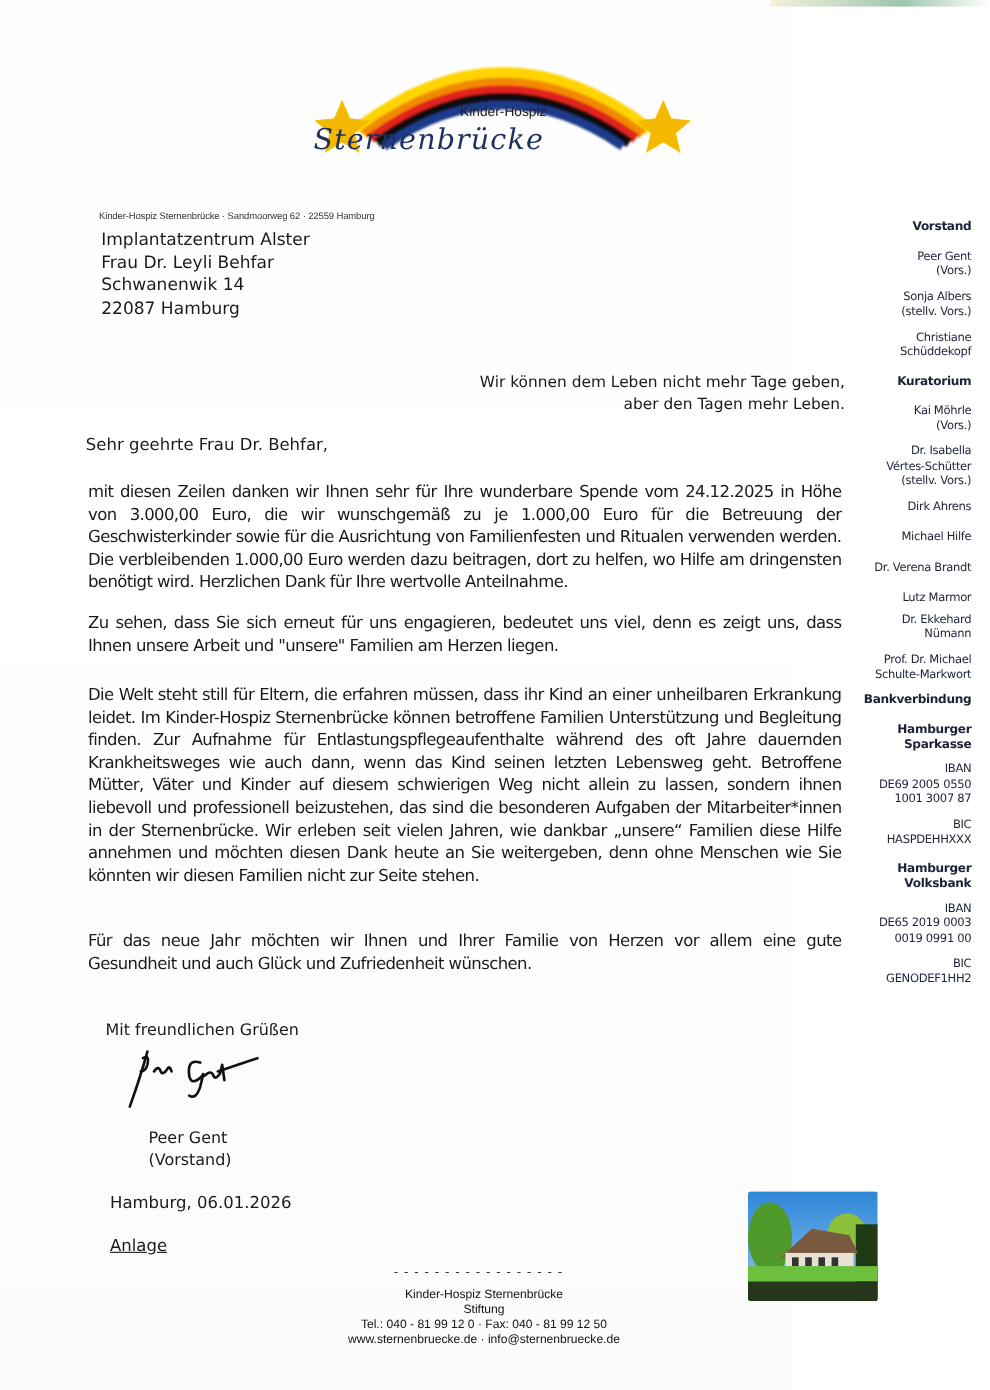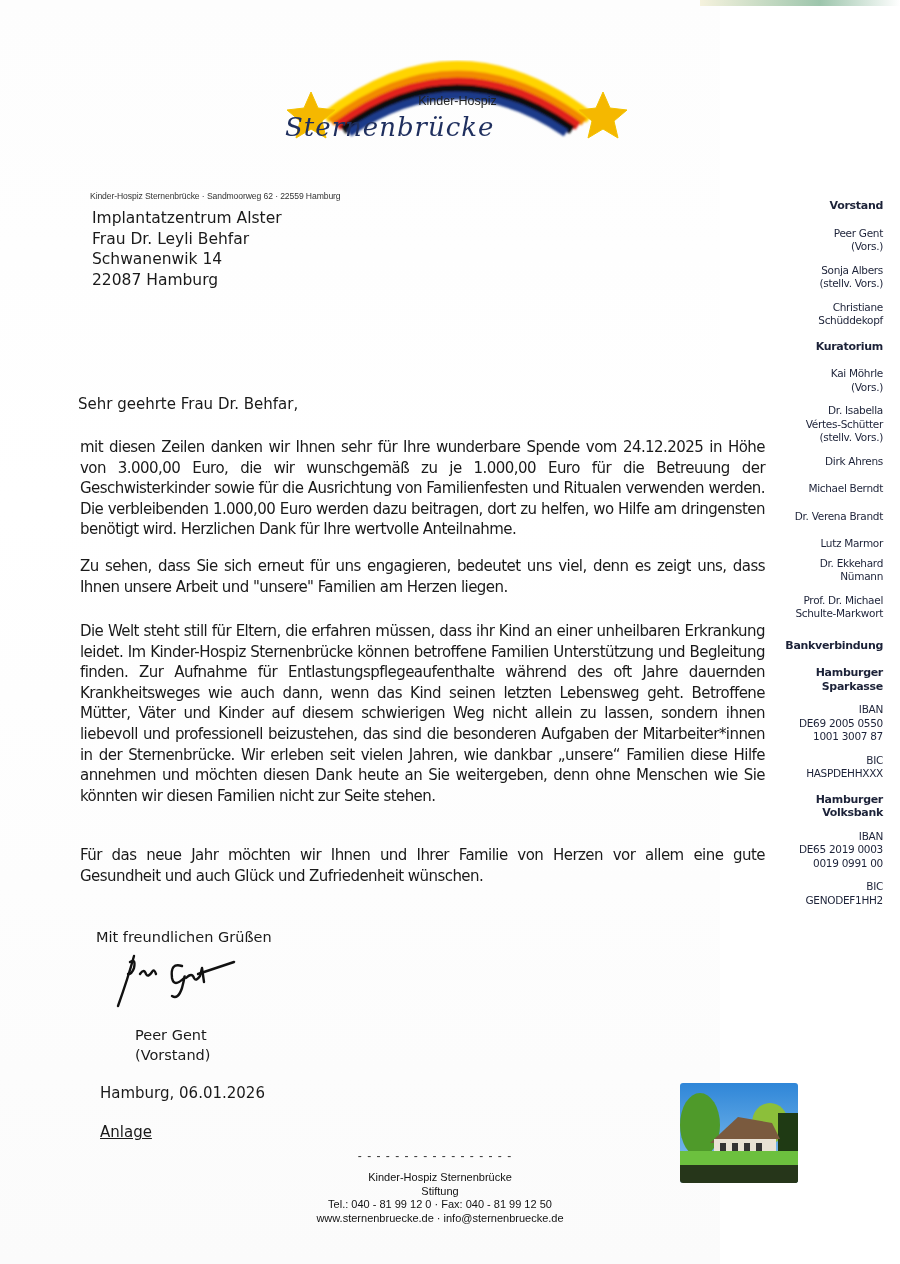--- a/index.html
+++ b/index.html
@@ -108,20 +108,24 @@
 
   <div class="sender-line">Kinder-Hospiz Sternenbrücke · Sandmoorweg 62 · 22559 Hamburg</div>
 
   <div class="address">
     <div>Implantatzentrum Alster</div>
     <div>Frau Dr. Leyli Behfar</div>
     <div>Schwanenwik 14</div>
     <div>22087 Hamburg</div>
   </div>
 
+  <div class="motto">
+    <div>Wir können dem Leben nicht mehr Tage geben,</div>
+    <div>aber den Tagen mehr Leben.</div>
+  </div>
 
   <div class="salutation">Sehr geehrte Frau Dr. Behfar,</div>
 
   <div class="para" style="top:437px;">mit diesen Zeilen danken wir Ihnen sehr für Ihre wunderbare Spende vom 24.12.2025 in Höhe von 3.000,00 Euro, die wir wunschgemäß zu je 1.000,00 Euro für die Betreuung der Geschwisterkinder sowie für die Ausrichtung von Familienfesten und Ritualen verwenden werden. Die verbleibenden 1.000,00 Euro werden dazu beitragen, dort zu helfen, wo Hilfe am dringensten benötigt wird. Herzlichen Dank für Ihre wertvolle Anteilnahme.</div>
   <div class="para" style="top:532px;margin-top:24px;">Zu sehen, dass Sie sich erneut für uns engagieren, bedeutet uns viel, denn es zeigt uns, dass Ihnen unsere Arbeit und "unsere" Familien am Herzen liegen.</div>
   <div class="para" style="top:621px;">Die Welt steht still für Eltern, die erfahren müssen, dass ihr Kind an einer unheilbaren Erkrankung leidet. Im Kinder-Hospiz Sternenbrücke können betroffene Familien Unterstützung und Begleitung finden. Zur Aufnahme für Entlastungspflegeaufenthalte während des oft Jahre dauernden Krankheitsweges wie auch dann, wenn das Kind seinen letzten Lebensweg geht. Betroffene Mütter, Väter und Kinder auf diesem schwierigen Weg nicht allein zu lassen, sondern ihnen liebevoll und professionell beizustehen, das sind die besonderen Aufgaben der Mitarbeiter*innen in der Sternenbrücke. Wir erleben seit vielen Jahren, wie dankbar „unsere“ Familien diese Hilfe annehmen und möchten diesen Dank heute an Sie weitergeben, denn ohne Menschen wie Sie könnten wir diesen Familien nicht zur Seite stehen.</div>
   <div class="para" style="top:845px;">Für das neue Jahr möchten wir Ihnen und Ihrer Familie von Herzen vor allem eine gute Gesundheit und auch Glück und Zufriedenheit wünschen.</div>
 
   <div class="closing">Mit freundlichen Grüßen</div>
   <div class="signature">
@@ -167,33 +171,33 @@
     </div>
     <div class="sb-item">
       <div>Dr. Isabella</div>
       <div>Vértes-Schütter</div>
       <div>(stellv. Vors.)</div>
     </div>
     <div class="sb-item" style="margin-bottom:14px;">
       <div>Dirk Ahrens</div>
     </div>
     <div class="sb-item" style="margin-bottom:14px;">
-      <div>Michael Berndt</div>
+      <div>Michael Hilfe</div>
     </div>
     <div class="sb-item" style="margin-bottom:14px;">
       <div>Dr. Verena Brandt</div>
     </div>
     <div class="sb-item" style="margin-bottom:6px;">
       <div>Lutz Marmor</div>
     </div>
     <div class="sb-item">
       <div>Dr. Ekkehard</div>
       <div>Nümann</div>
     </div>
-    <div class="sb-item" style="margin-bottom:18px;">
+    <div class="sb-item" style="margin-bottom:8px;">
       <div>Prof. Dr. Michael</div>
       <div>Schulte-Markwort</div>
     </div>
 
     <div class="sb-head">Bankverbindung</div>
 
     <div class="sb-bank">
       <div>Hamburger</div>
       <div>Sparkasse</div>
     </div>

